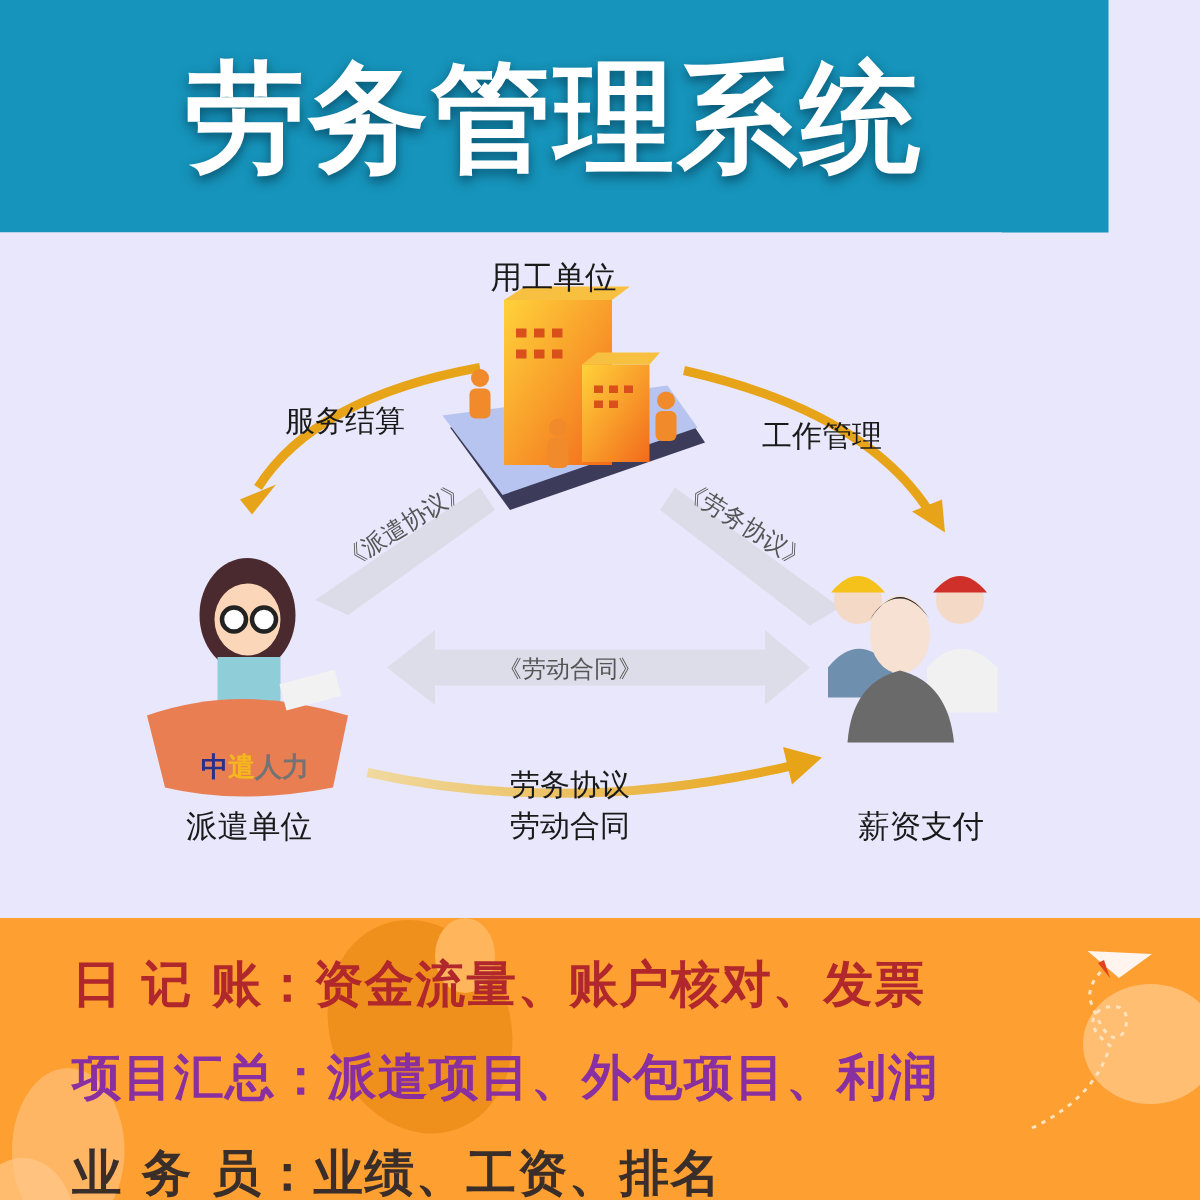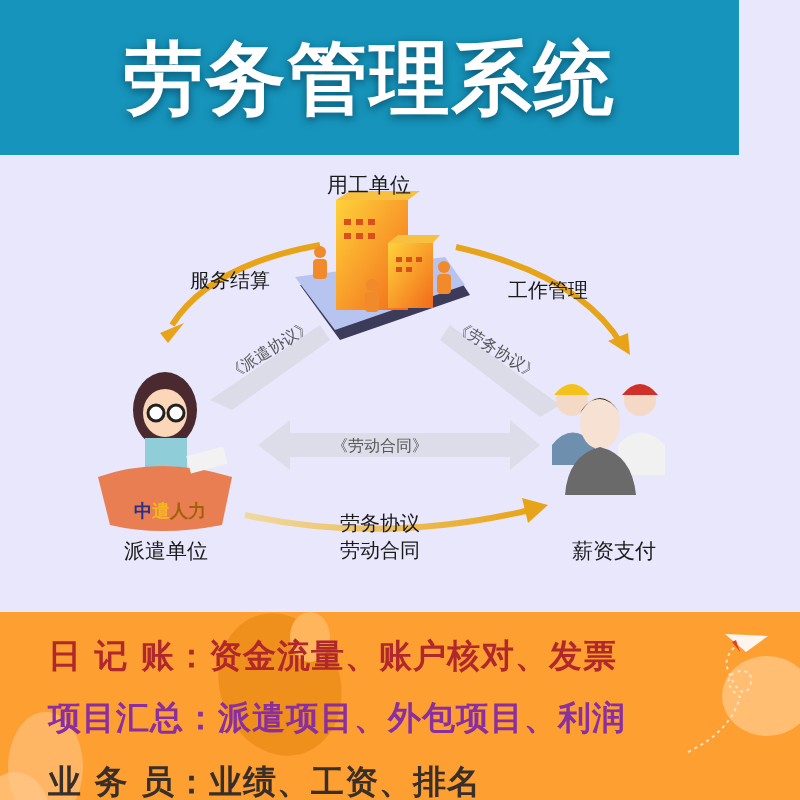--- a/index.html
+++ b/index.html
@@ -102,21 +102,21 @@
     </g>
   </svg>
 
   <div class="lbl lbl-big" style="left:327px;top:16px">用工单位</div>
   <div class="lbl" style="left:190px;top:112px">服务结算</div>
   <div class="lbl" style="left:508px;top:122px">工作管理</div>
   <div class="grey-txt" style="left:222px;top:185px;transform:rotate(-32deg)">《派遣协议》</div>
   <div class="grey-txt" style="left:448px;top:185px;transform:rotate(32deg)">《劳务协议》</div>
   <div class="grey-txt" style="left:332px;top:281px">《劳动合同》</div>
   <div style="position:absolute;left:134px;top:344px;font-size:18px;font-weight:bold">
-    <span style="color:#2a2f8a">中</span><span style="color:#f5b81c">遣</span><span style="color:#a16207">人力</span>
+    <span style="color:#2a2f8a">中</span><span style="color:#f5b81c">遣</span><span style="color:#737373">人力</span>
   </div>
   <div class="lbl" style="left:340px;top:355px">劳务协议</div>
   <div class="lbl" style="left:340px;top:382px">劳动合同</div>
   <div class="lbl lbl-big" style="left:124px;top:382px">派遣单位</div>
   <div class="lbl lbl-big" style="left:572px;top:382px">薪资支付</div>
 </div>
 
 <div class="bottom">
   <div class="blob" style="left:220px;top:0;width:120px;height:145px;background:#ef8f1c;transform:rotate(-20deg)"></div>
   <div class="blob" style="left:290px;top:0;width:40px;height:50px;background:#ffb55c"></div>

